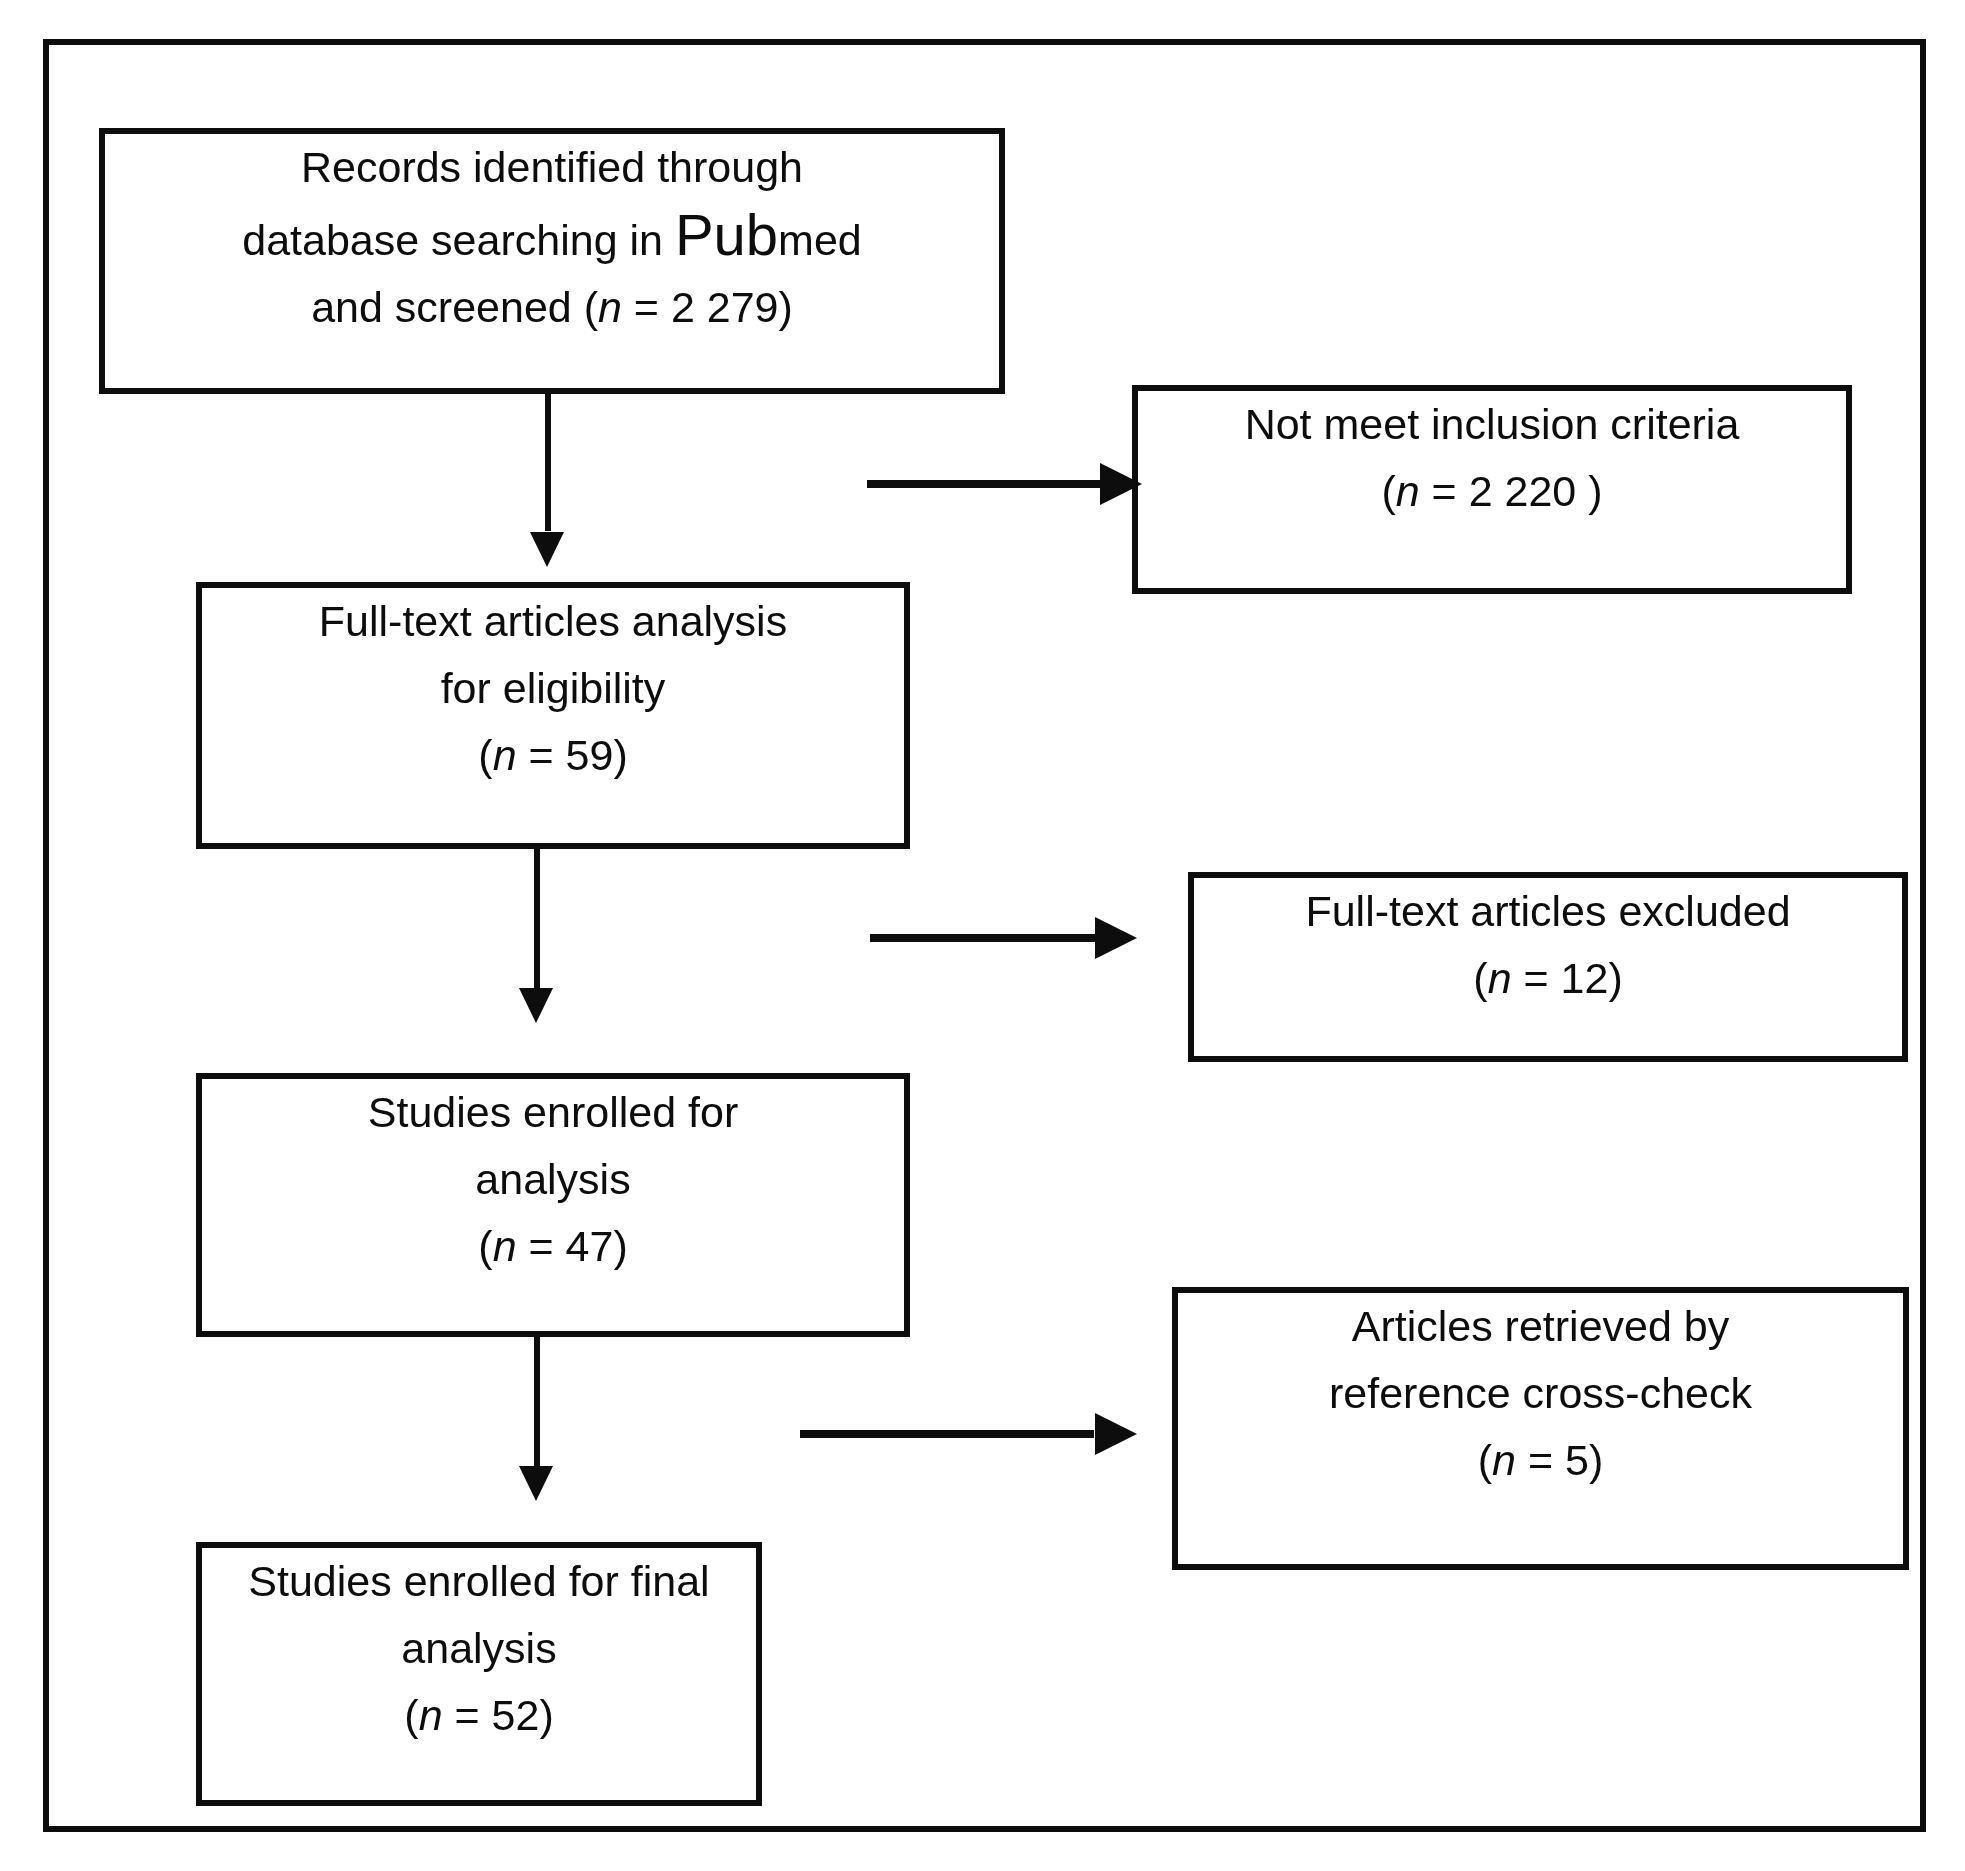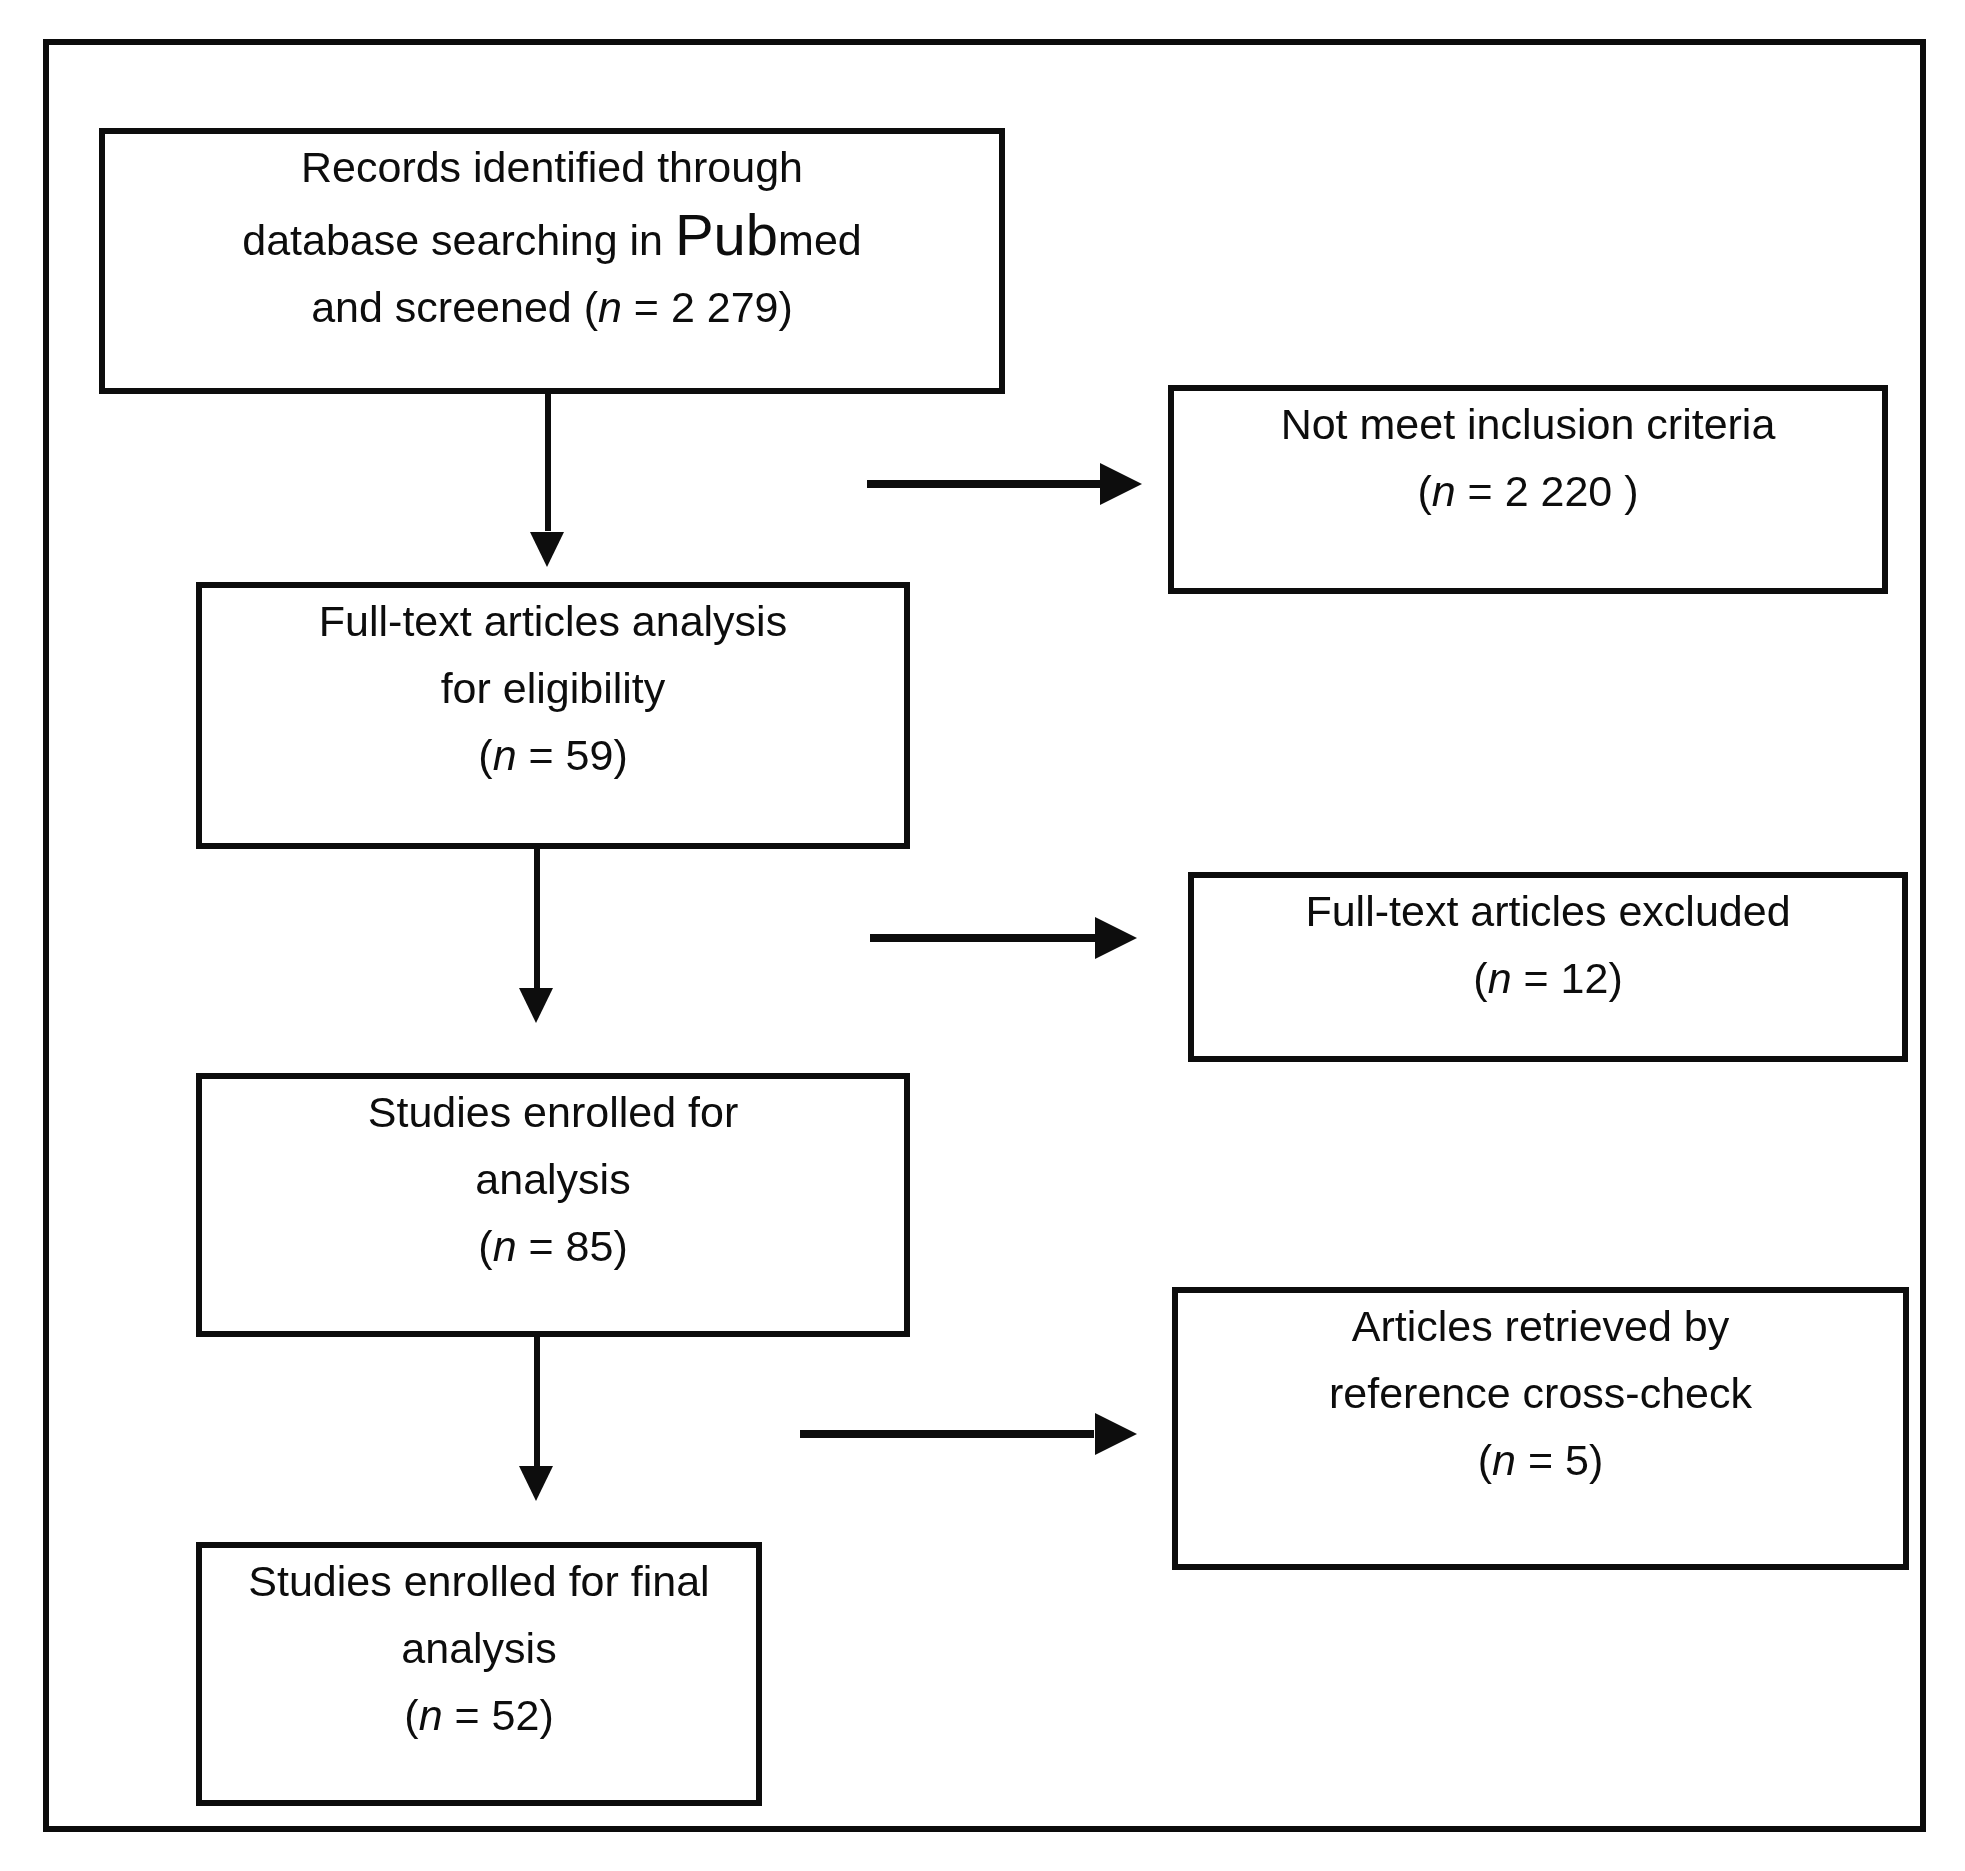--- a/index.html
+++ b/index.html
@@ -36,21 +36,21 @@
     text-align: center;
     font-size: 43px;
     line-height: 67px;
     color: #0d0d0d;
   }
   .bline { white-space: pre; }
   .pub   { font-size: 58px; }
   .nvar  { font-style: italic; font-family: inherit; }
 
   .box-records  { left: 99px;  top: 128px;  width: 906px; height: 266px; }
-  .box-notmeet  { left: 1168px; top: 385px;  width: 720px; height: 209px; }
+  .box-notmeet  { left: 1132px; top: 385px;  width: 720px; height: 209px; }
   .box-assessed { left: 196px;  top: 582px;  width: 714px; height: 267px; }
   .box-excluded { left: 1188px; top: 853px; width: 720px; height: 190px; margin-top: 19px; }
   .box-enrolled { left: 196px;  top: 1073px; width: 714px; height: 264px; }
   .box-cross    { left: 1172px; top: 1287px; width: 737px; height: 283px; }
   .box-final    { left: 196px;  top: 1542px; width: 566px; height: 264px; }
 
   .shaft-v {
     position: absolute;
     width: 5.7px;
     background: #0d0d0d;
@@ -114,21 +114,21 @@
   </div>
 
   <div class="box box-excluded">
     <div class="bline"><span>Full-text articles excluded</span></div>
     <div class="bline"><span>(</span><span class="nvar">n</span><span> = 12)</span></div>
   </div>
 
   <div class="box box-enrolled">
     <div class="bline"><span>Studies enrolled for</span></div>
     <div class="bline"><span>analysis</span></div>
-    <div class="bline"><span>(</span><span class="nvar">n</span><span> = 85)</span></div>
+    <div class="bline"><span>(</span><span class="nvar">n</span><span> = 47)</span></div>
   </div>
 
   <div class="box box-cross">
     <div class="bline"><span>Articles retrieved by</span></div>
     <div class="bline"><span>reference cross-check</span></div>
     <div class="bline"><span>(</span><span class="nvar">n</span><span> = 5)</span></div>
   </div>
 
   <div class="box box-final">
     <div class="bline"><span>Studies enrolled for final</span></div>

